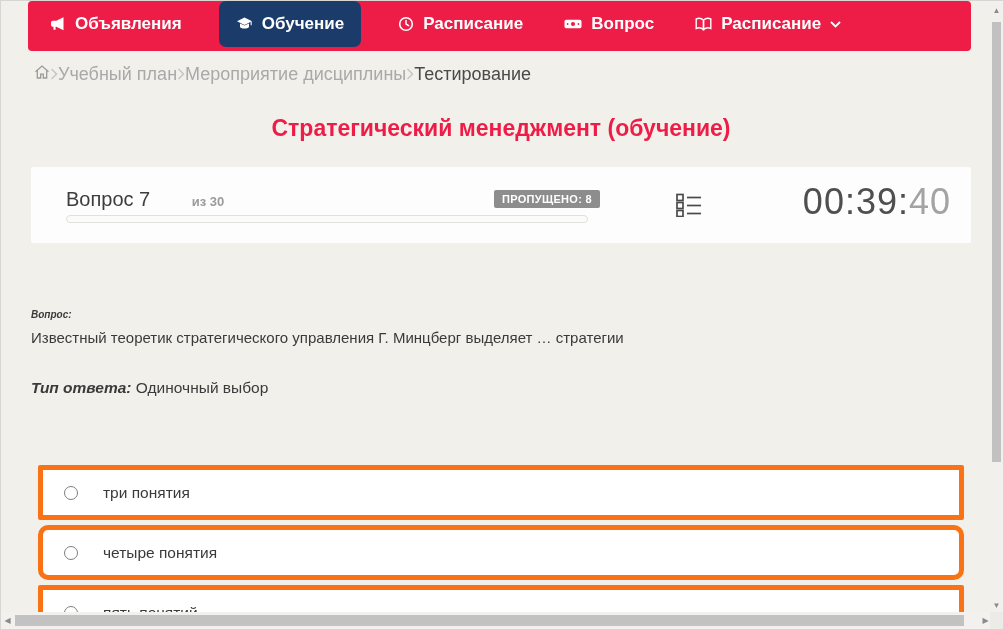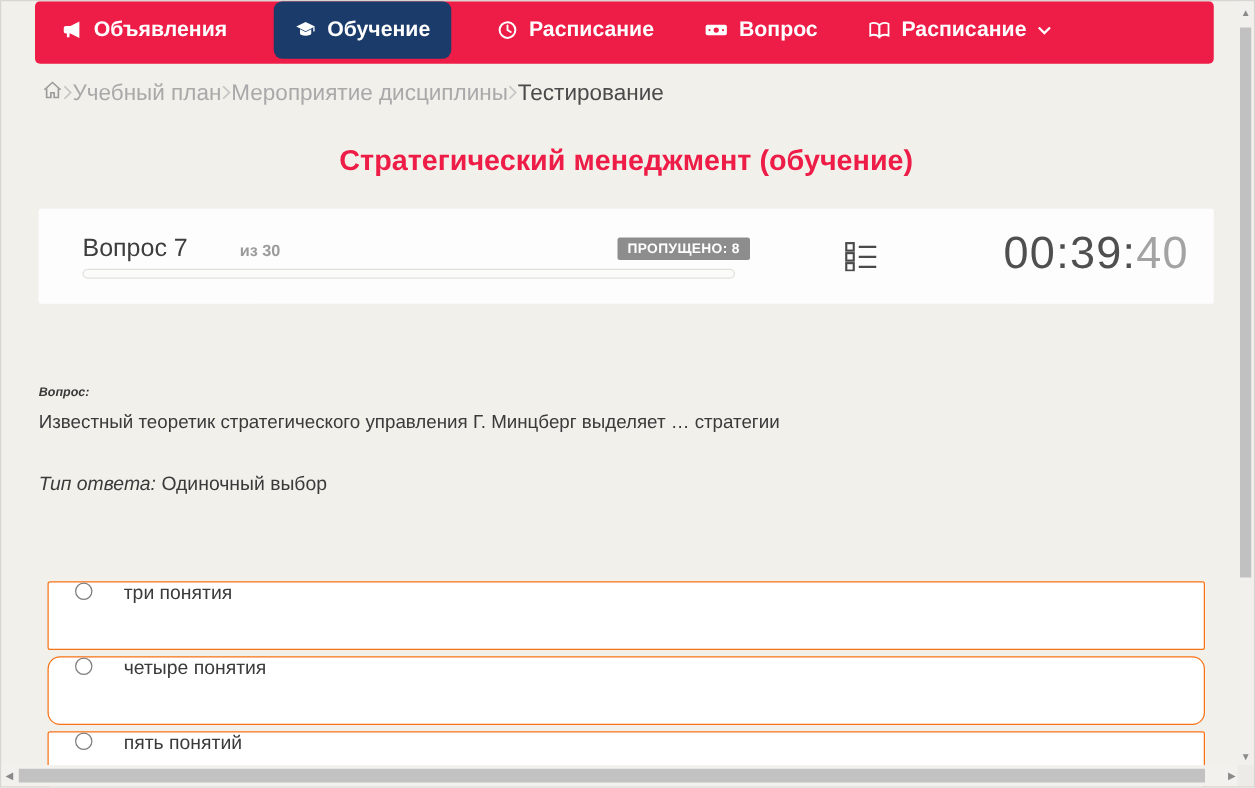--- a/index.html
+++ b/index.html
@@ -63,27 +63,27 @@
   .q-timer {
     position:absolute; right:20px; top:14px;
     font-size:36px; font-weight:300; color:#4f4f4f; letter-spacing:1px;
   }
   .q-timer .sec { color:#a3a3a3; }
 
   
   .q-heading  { position:absolute; left:30px; top:292px; font-size:10px; font-weight:bold; font-style:italic;margin-top:16px; }
   .q-text     { position:absolute; left:30px; top:328px; width:920px; font-size:15px; }
   .q-typeline { position:absolute; left:30px; top:378px; font-size:15.5px; }
-  .q-typeline .type-label { font-weight:normal; font-style:italic; }
+  .q-typeline .type-label { font-weight:bold; font-style:italic; }
 
   
   .option {
     position:absolute; left:37px; width:926px; height:55px;
-    background:#ffffff; border:1px solid #f97316; border-radius:2px;
-    display:flex; align-items:flex-start; cursor:pointer;
+    background:#ffffff; border:5px solid #f97316; border-radius:2px;
+    display:flex; align-items:center; cursor:pointer;
   }
   .option .radio {
     width:14px; height:14px; border:1.5px solid #7e7e7e; border-radius:50%;
     background:#fff; margin-left:21px; flex:none;
   }
   .option .opt-label { margin-left:25px; font-size:15.5px; color:#3a3a3a; }
   .opt-0 { top:464px; }
   .opt-1 { top:524px;border-radius:10px; }
   .opt-2 { top:584px; }
 

